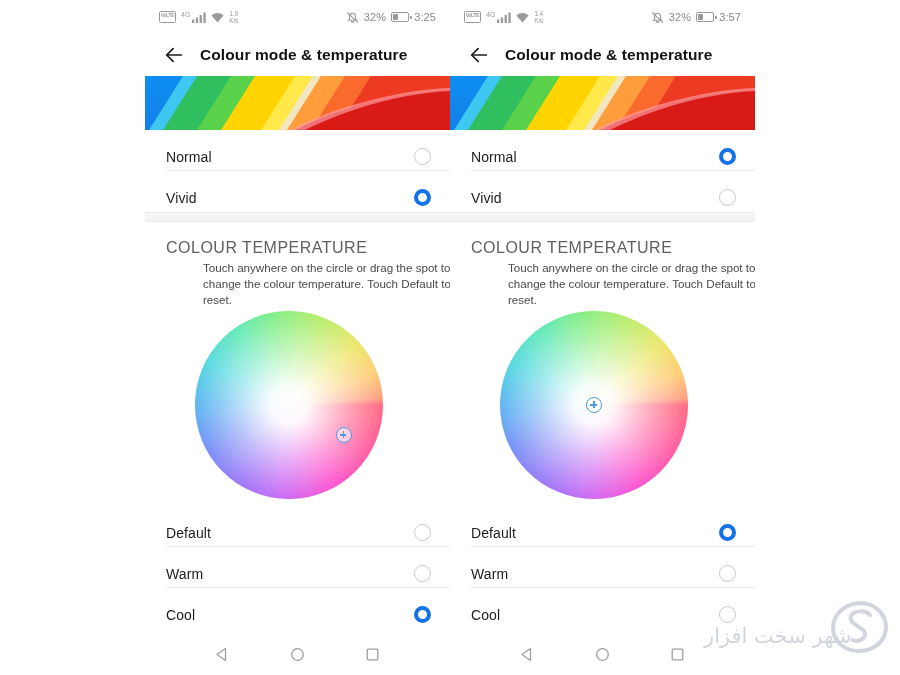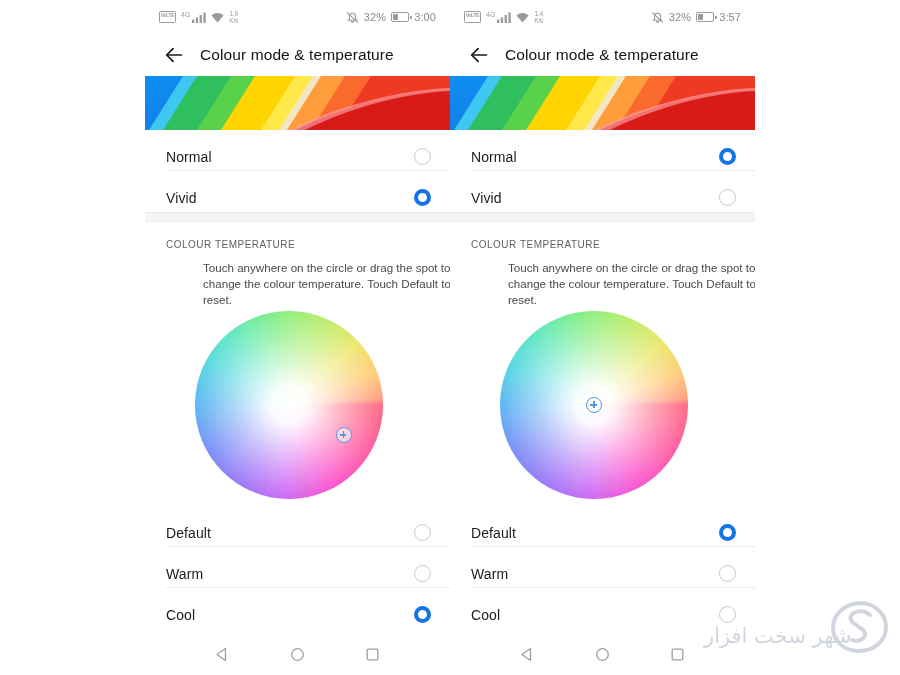--- a/index.html
+++ b/index.html
@@ -112,20 +112,21 @@
   
   .appbar {
     position: absolute;
     left: 0; top: 34px;
     width: 305px;
     height: 42px;
     display: flex;
     align-items: center;
     padding-left: 18px;
     box-sizing: border-box;
+    font-weight: bold;
   }
   .back-arrow {
     width: 22px; height: 22px;
     flex: 0 0 auto;
     color: #1b1b1b;
   }
   .appbar-title {
     margin-left: 15px;
     font-size: 15.5px;
     color: #141414;
@@ -198,21 +199,21 @@
     border-top: 1px solid #ececec;
     border-bottom: 1px solid #ececec;
     box-sizing: border-box;
   }
 
   
   .sect-head {
     position: absolute;
     left: 21px;
     top: 239px;
-    font-size: 10px;
+    font-size: 16px;
     letter-spacing: 0.5px;
     color: #606060;
   }
   .sect-desc {
     position: absolute;
     left: 21px;
     top: 260px;
     width: 265px;
     font-size: 11.6px;
     line-height: 16px;
@@ -329,21 +330,21 @@
       <div class="sb-right">
         <svg class="sb-icon" width="13" height="13" viewBox="0 0 13 13">
           <path d="M3.6 5.2a2.9 2.9 0 0 1 5.8 0v2.6l1.1 1.5H2.5l1.1-1.5Z" fill="none" stroke="#9a9a9a" stroke-width="1.1"></path>
           <path d="M5.2 10.1a1.3 1.3 0 0 0 2.6 0" fill="none" stroke="#9a9a9a" stroke-width="1.1"></path>
           <line x1="1.1" y1="1.4" x2="11.9" y2="11.6" stroke="#9a9a9a" stroke-width="1.2"></line>
         </svg>
         <span class="sb-pct">32%</span>
         <span class="sb-batt">
             <i></i>
           </span>
-        <span class="sb-time">3:00</span>
+        <span class="sb-time">3:25</span>
       </div>
     </div>
 
     <div class="appbar">
       <svg class="back-arrow" viewBox="0 0 24 24" fill="none" stroke="#1b1b1b" stroke-width="1.9" stroke-linecap="round" stroke-linejoin="round">
         <path d="M20 12 H4.5"></path>
           <path d="M11 5 L4 12 L11 19"></path>
       </svg>
       <div class="appbar-title">Colour mode &amp; temperature</div>
     </div>

